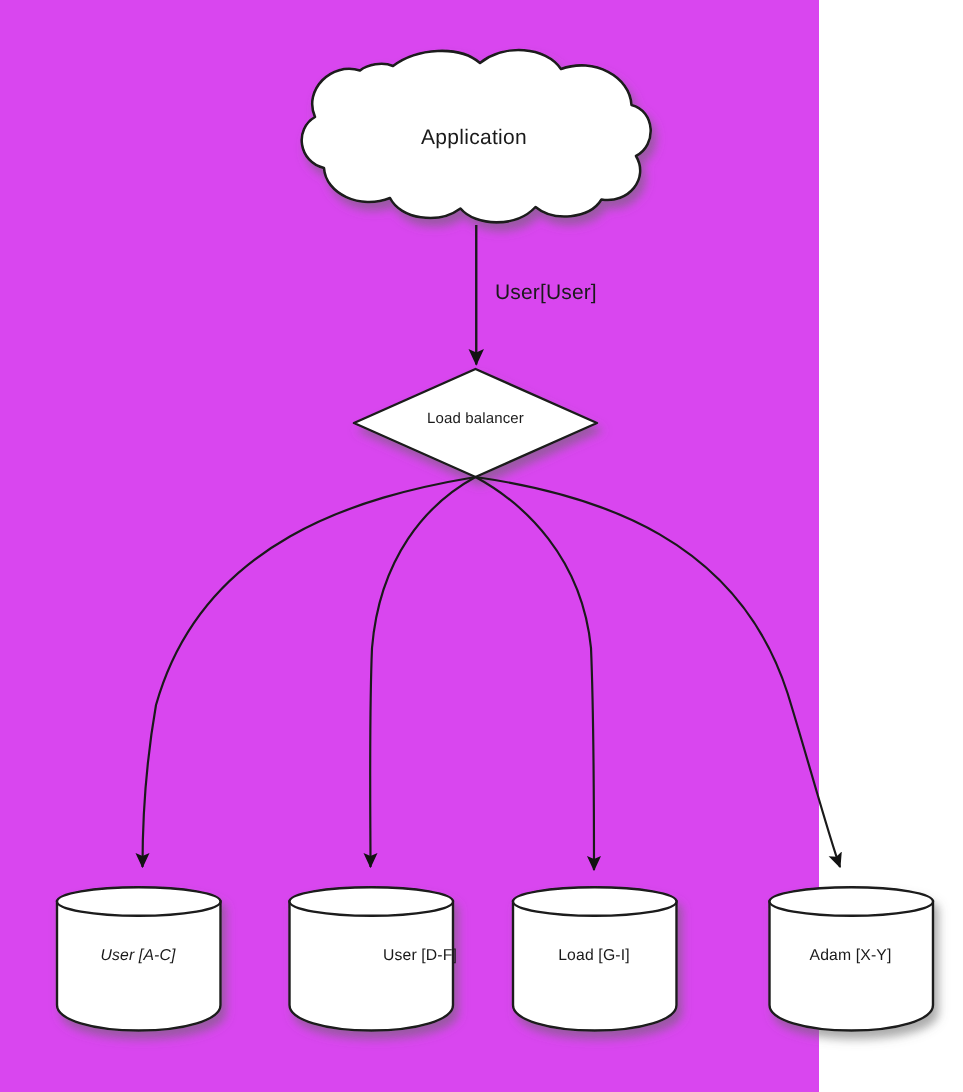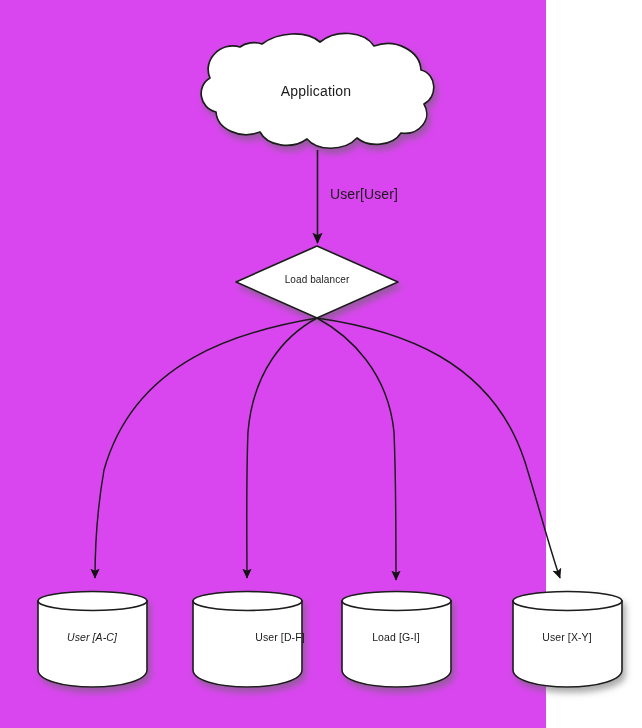--- a/index.html
+++ b/index.html
@@ -141,15 +141,15 @@
 
   <div class="node-label" id="cloud-label">Application</div>
 
   <div class="node-label" id="edge-label-app-lb">User[User]</div>
 
   <div class="node-label" id="lb-label">Load balancer</div>
 
   <div class="node-label db-label" id="db-label-0">User [A-C]</div>
   <div class="node-label db-label" id="db-label-1">User [D-F]</div>
   <div class="node-label db-label" id="db-label-2">Load [G-I]</div>
-  <div class="node-label db-label" id="db-label-3">User [X-Y]</div>
+  <div class="node-label db-label" id="db-label-3">Adam [X-Y]</div>
 
 </div>
 
 </body></html>

